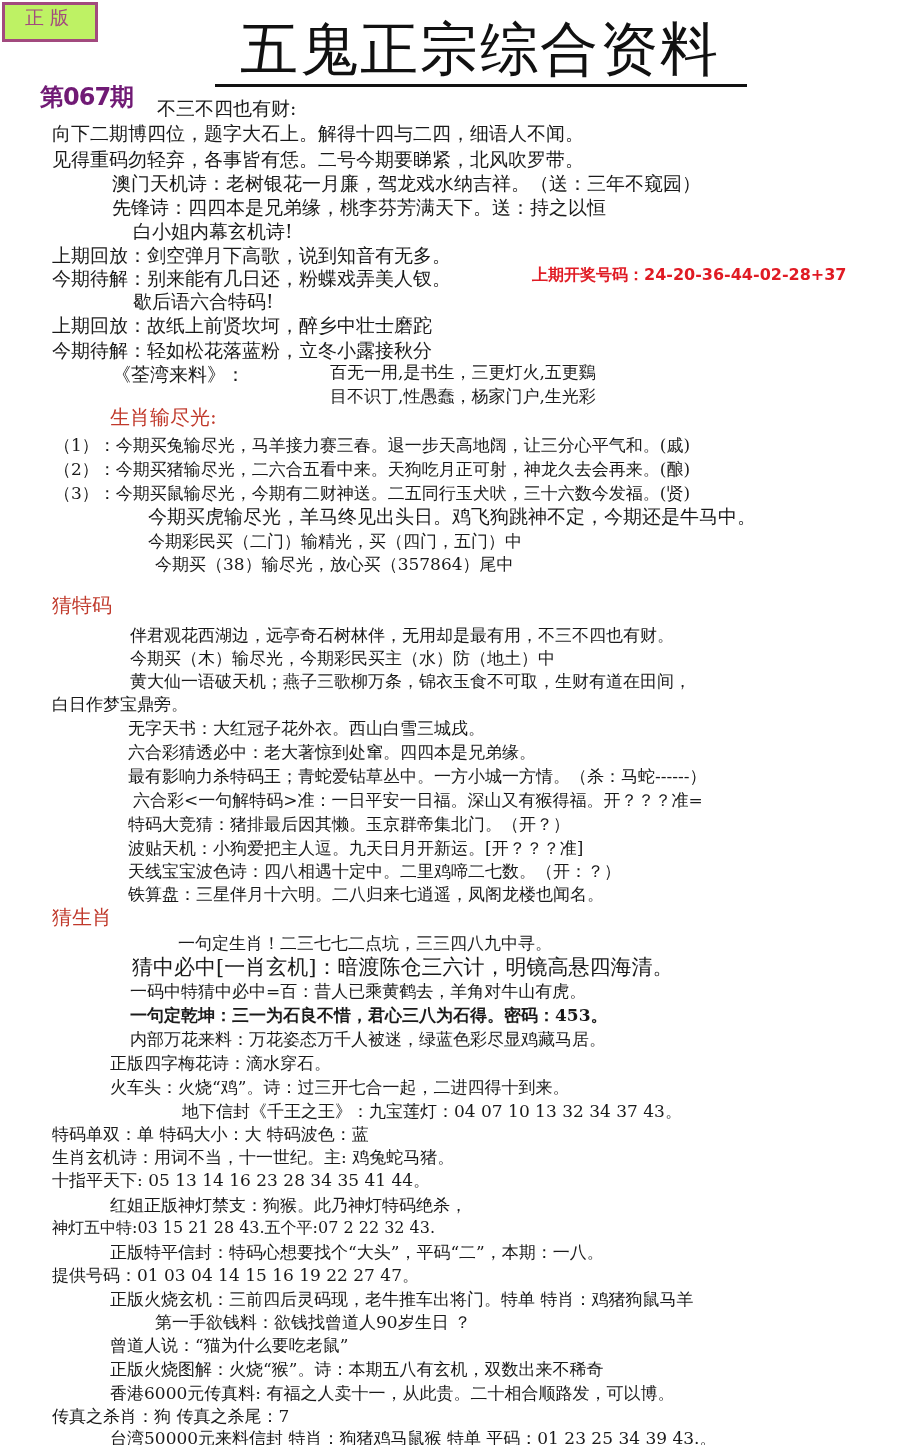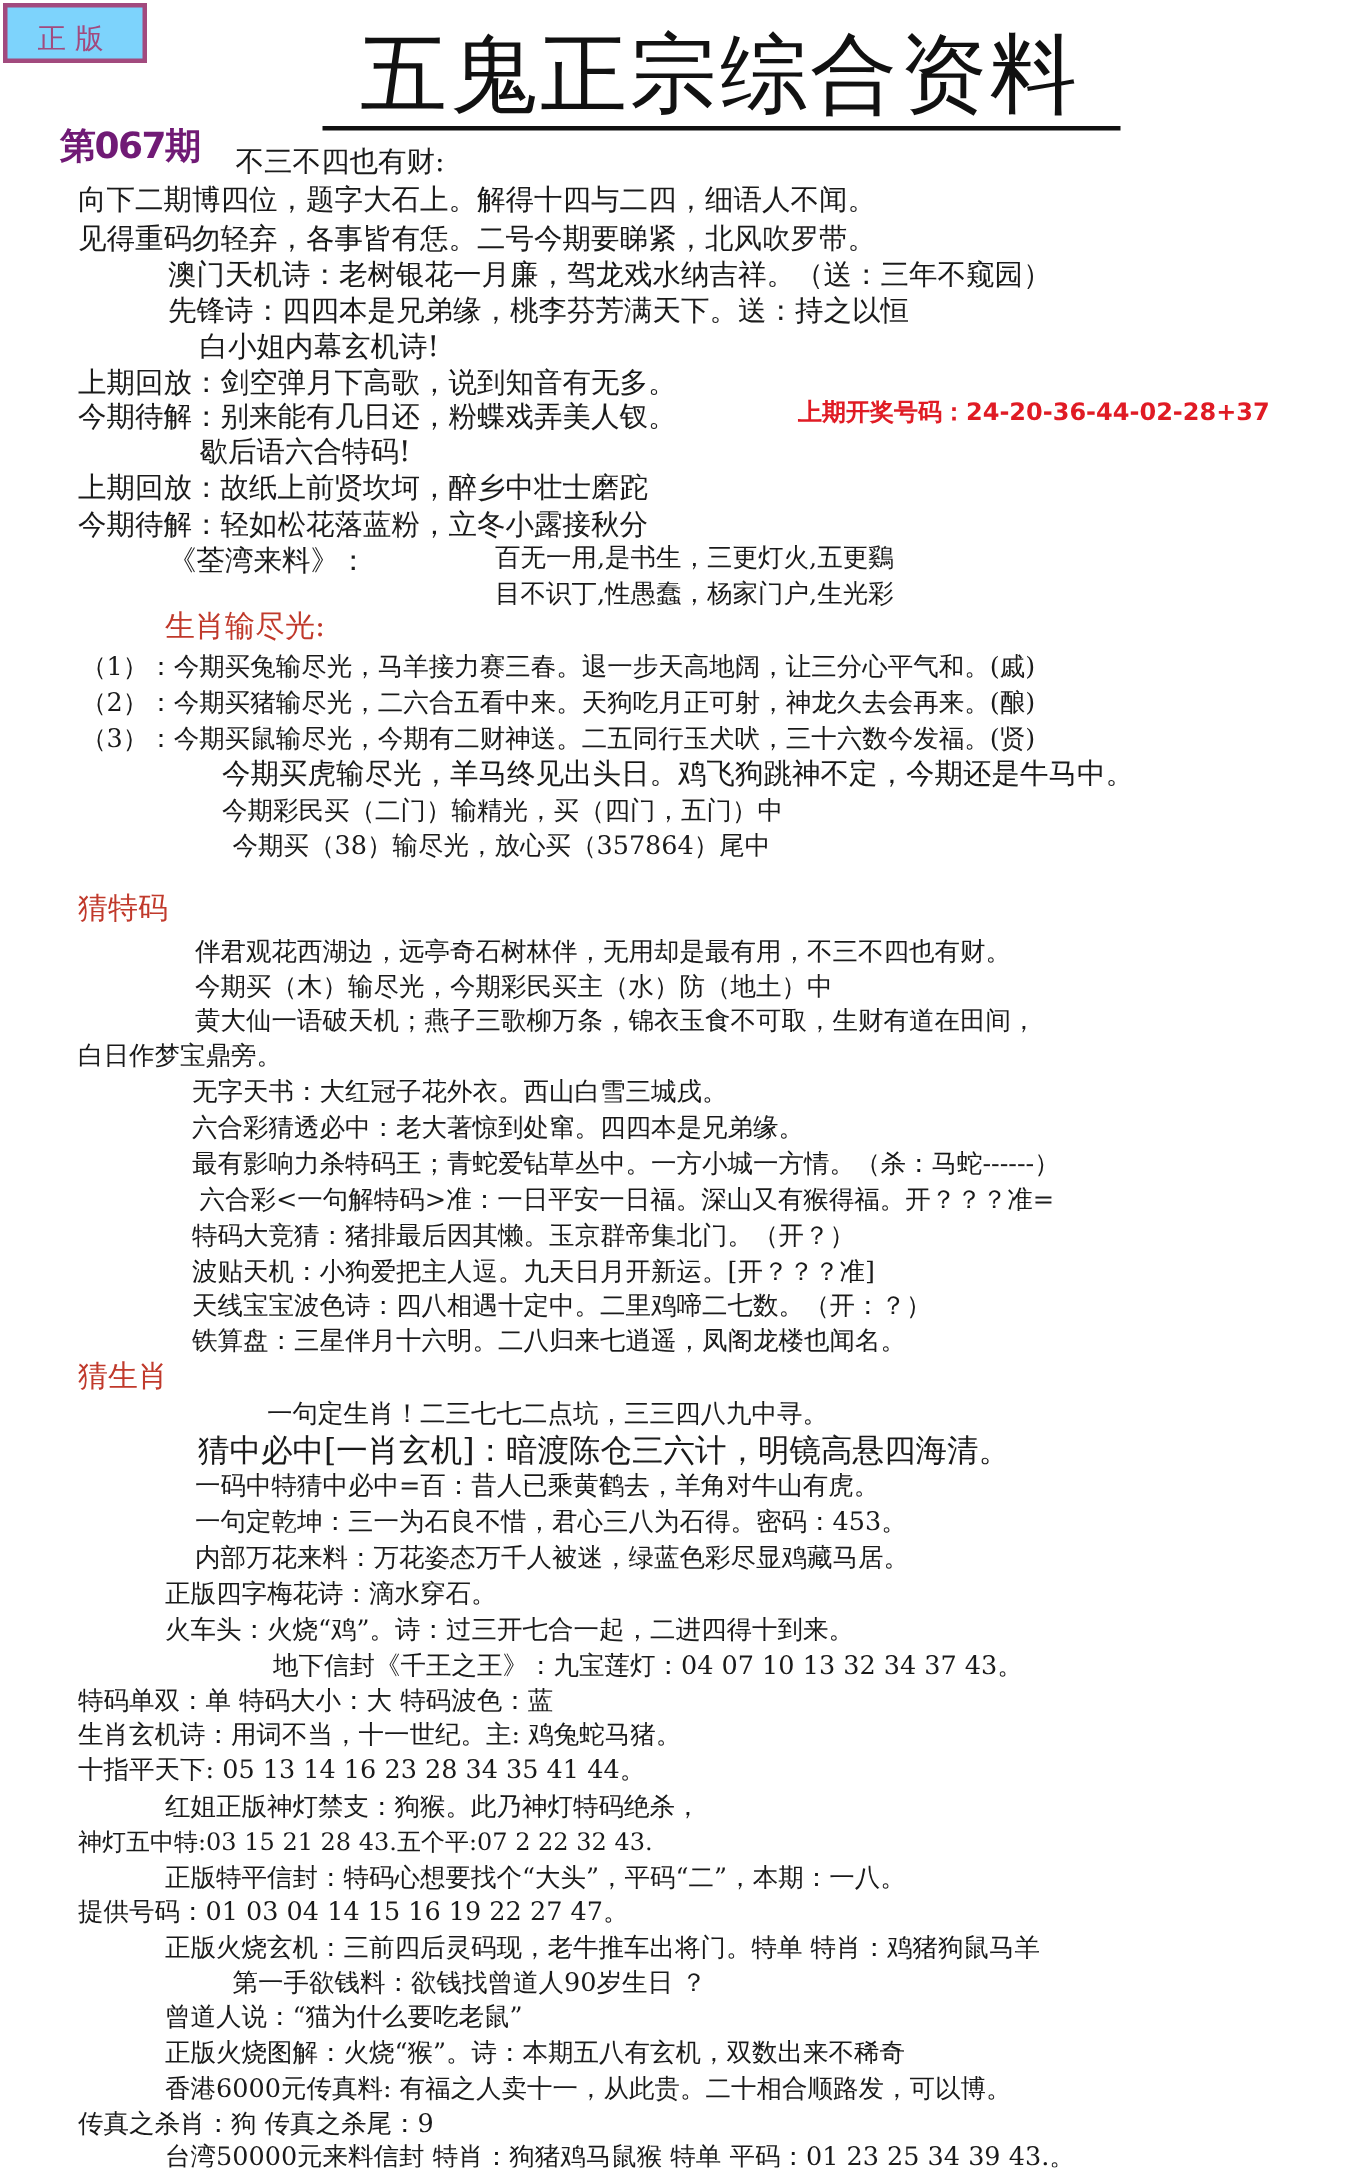--- a/index.html
+++ b/index.html
@@ -1,20 +1,20 @@
 <!DOCTYPE html>
 <html><head>
   <meta charset="utf-8">
   <style>
     html, body { margin: 0; padding: 0; background: #ffffff; }
     body { width: 900px; height: 1445px; position: relative; overflow: hidden;
            font-family: "DejaVu Serif", "Liberation Serif", serif; color: #1a1a1a; }
     .badge { position: absolute; left: 2px; top: 2px; width: 96px; height: 40px;
-             border: 3px solid #a24a7e; box-sizing: border-box; background: #7dd3fc;
-             display: flex; align-items: flex-end; justify-content: center; }
+             border: 3px solid #a24a7e; box-sizing: border-box; background: #bef264;
+             display: flex; align-items: flex-start; justify-content: center; }
     .badge span { font-size: 19px; color: #a24a7e; letter-spacing: 6px; }
     .title { position: absolute; left: 215px; top: 18px; width: 530px; text-align: center;
              font-size: 58px; line-height: 62px; color: #111; letter-spacing: 2px;
              font-family: "DejaVu Serif", serif; }
     .title-underline { position: absolute; left: 215px; top: 84px; width: 532px; height: 3px; background: #111; }
     .issue { position: absolute; left: 40px; top: 82px; font-family: "DejaVu Sans", "Liberation Sans", sans-serif;
              font-weight: bold; font-size: 24px; line-height: 30px; color: #701a75; letter-spacing: -1px; }
     .ln { position: absolute; white-space: nowrap; font-size: 19px; line-height: 24px; color: #1a1a1a; }
     .red-head { color: #c0392b; font-size: 20px; }
     .red-sans { position: absolute; white-space: nowrap; font-family: "DejaVu Sans", "Liberation Sans", sans-serif;
@@ -66,31 +66,31 @@
 <div class="ln" style="left:133px;top:788px;font-size:17px;">六合彩&lt;一句解特码&gt;准：一日平安一日福。深山又有猴得福。开？？？准=</div>
 <div class="ln" style="left:128px;top:812px;font-size:17px;">特码大竞猜：猪排最后因其懒。玉京群帝集北门。（开？）</div>
 <div class="ln" style="left:128px;top:836px;font-size:17px;">波贴天机：小狗爱把主人逗。九天日月开新运。[开？？？准]</div>
 <div class="ln" style="left:128px;top:859px;font-size:17px;">天线宝宝波色诗：四八相遇十定中。二里鸡啼二七数。（开：？）</div>
 <div class="ln" style="left:128px;top:882px;font-size:17px;">铁算盘：三星伴月十六明。二八归来七逍遥，凤阁龙楼也闻名。</div>
 
 <div class="ln red-head" style="left:52px;top:905px;">猜生肖</div>
 <div class="ln" style="left:178px;top:931px;font-size:17px;">一句定生肖！二三七七二点坑，三三四八九中寻。</div>
 <div class="ln" style="left:132px;top:955px;font-size:21px;">猜中必中[一肖玄机]：暗渡陈仓三六计，明镜高悬四海清。</div>
 <div class="ln" style="left:130px;top:979px;font-size:17px;">一码中特猜中必中=百：昔人已乘黄鹤去，羊角对牛山有虎。</div>
-<div class="ln" style="left:130px;top:1003px;font-size:17px;">一句定乾坤：三一为石良不惜，君心三八为石得。密码：453。</div>
+<div class="ln" style="left:130px;top:1003px;font-size:17px;font-weight:bold;">一句定乾坤：三一为石良不惜，君心三八为石得。密码：453。</div>
 <div class="ln" style="left:130px;top:1027px;font-size:17px;">内部万花来料：万花姿态万千人被迷，绿蓝色彩尽显鸡藏马居。</div>
 <div class="ln" style="left:110px;top:1051px;font-size:17px;">正版四字梅花诗：滴水穿石。</div>
 <div class="ln" style="left:110px;top:1075px;font-size:17px;">火车头：火烧“鸡”。诗：过三开七合一起，二进四得十到来。</div>
 <div class="ln" style="left:158px;top:1099px;font-size:17px;margin-left:24px;">地下信封《千王之王》：九宝莲灯：04 07 10 13 32 34 37 43。</div>
 <div class="ln" style="left:52px;top:1122px;font-size:17px;">特码单双：单 特码大小：大 特码波色：蓝</div>
 <div class="ln" style="left:52px;top:1145px;font-size:17px;">生肖玄机诗：用词不当，十一世纪。主: 鸡兔蛇马猪。</div>
 <div class="ln" style="left:52px;top:1168px;font-size:17px;">十指平天下: 05 13 14 16 23 28 34 35 41 44。</div>
 <div class="ln" style="left:110px;top:1193px;font-size:17px;">红姐正版神灯禁支：狗猴。此乃神灯特码绝杀，</div>
 <div class="ln" style="left:52px;top:1216px;font-size:16px;">神灯五中特:03 15 21 28 43.五个平:07 2 22 32 43.</div>
 <div class="ln" style="left:110px;top:1240px;font-size:17px;">正版特平信封：特码心想要找个“大头”，平码“二”，本期：一八。</div>
 <div class="ln" style="left:52px;top:1263px;font-size:17px;">提供号码：01 03 04 14 15 16 19 22 27 47。</div>
 <div class="ln" style="left:110px;top:1287px;font-size:17px;">正版火烧玄机：三前四后灵码现，老牛推车出将门。特单 特肖：鸡猪狗鼠马羊</div>
 <div class="ln" style="left:155px;top:1310px;font-size:17px;">第一手欲钱料：欲钱找曾道人90岁生日 ？</div>
 <div class="ln" style="left:110px;top:1333px;font-size:17px;">曾道人说：“猫为什么要吃老鼠”</div>
 <div class="ln" style="left:110px;top:1357px;font-size:17px;">正版火烧图解：火烧“猴”。诗：本期五八有玄机，双数出来不稀奇</div>
 <div class="ln" style="left:110px;top:1381px;font-size:17px;">香港6000元传真料: 有福之人卖十一，从此贵。二十相合顺路发，可以博。</div>
-<div class="ln" style="left:52px;top:1404px;font-size:17px;">传真之杀肖：狗 传真之杀尾：9</div>
+<div class="ln" style="left:52px;top:1404px;font-size:17px;">传真之杀肖：狗 传真之杀尾：7</div>
 <div class="ln" style="left:110px;top:1426px;font-size:17px;">台湾50000元来料信封 特肖：狗猪鸡马鼠猴 特单 平码：01 23 25 34 39 43.。</div>
 
 </body></html>

